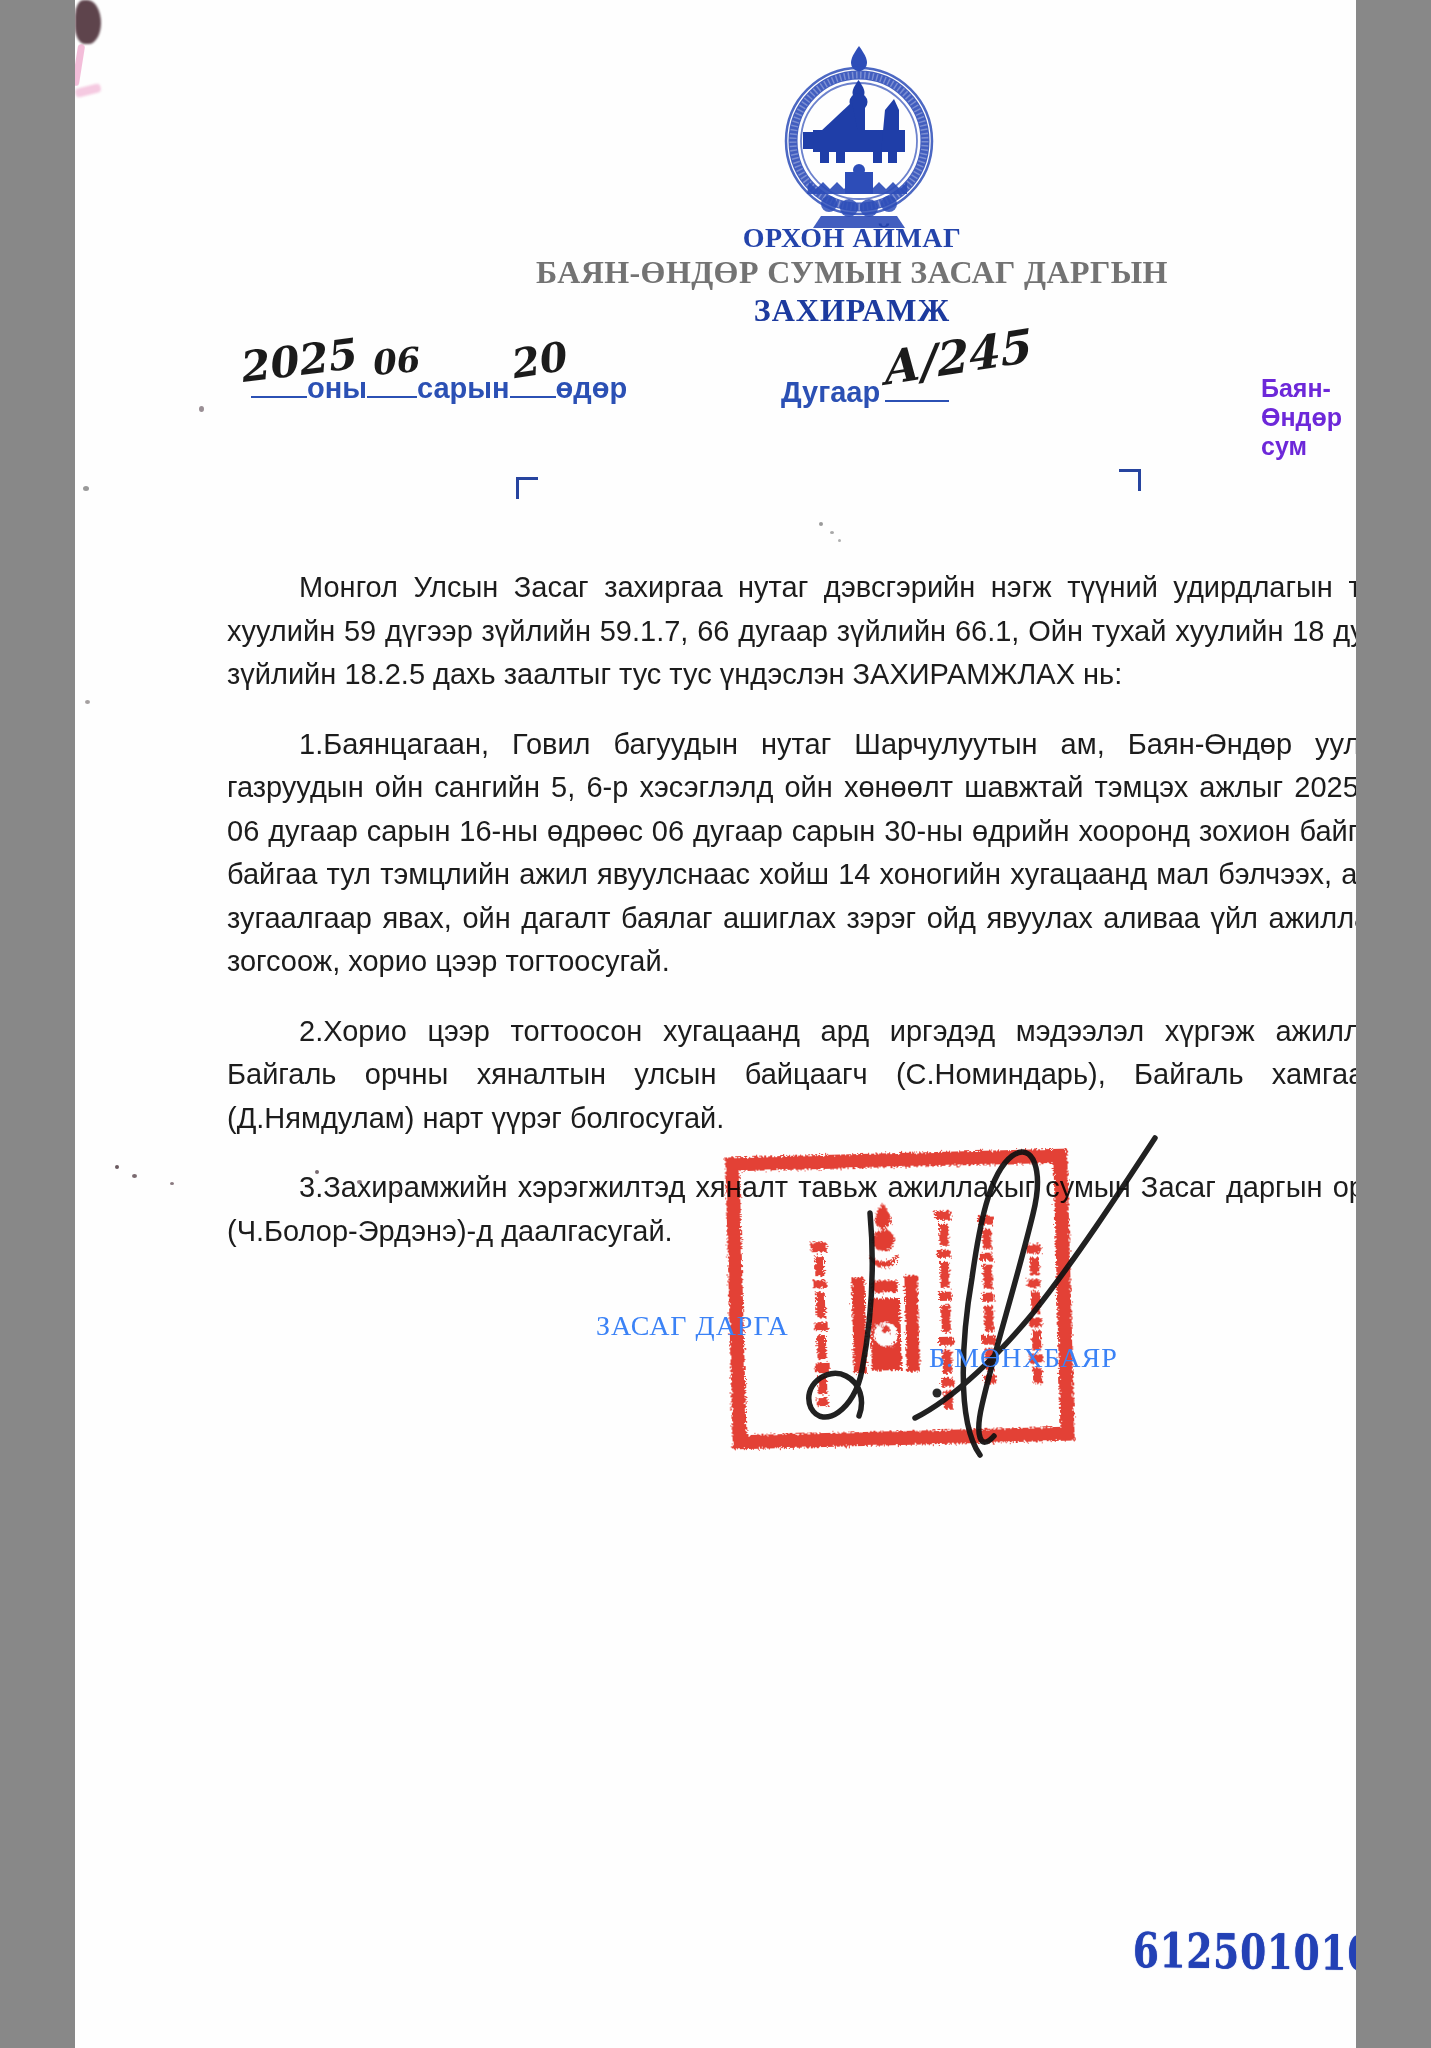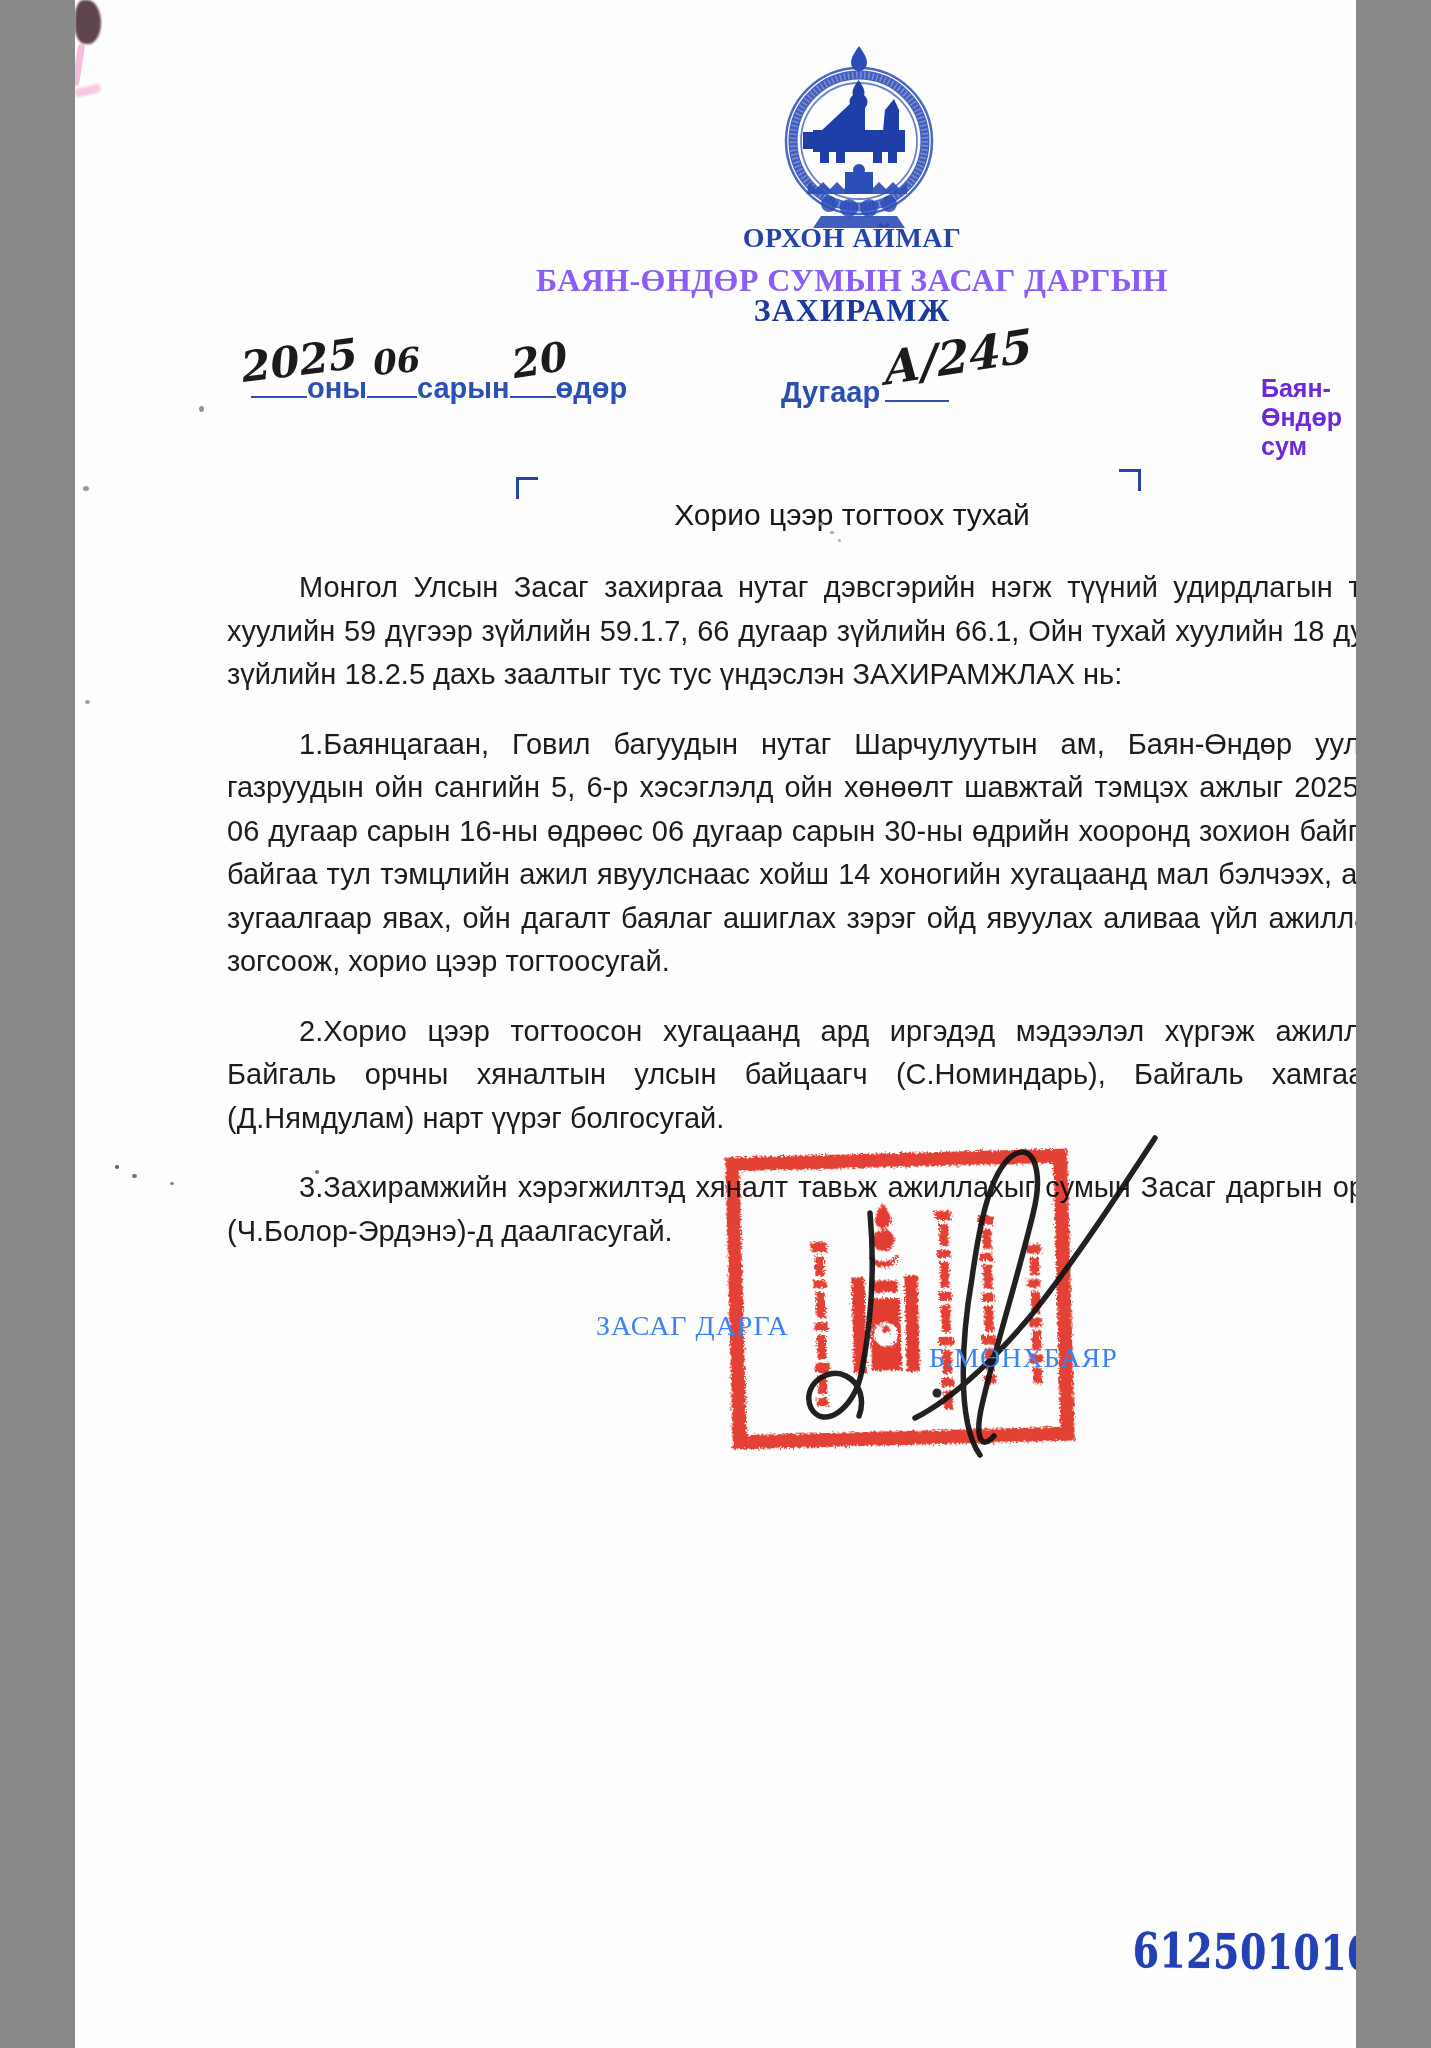--- a/index.html
+++ b/index.html
@@ -9,21 +9,21 @@
     margin:0 auto;
     background:#fefefe;
     overflow:hidden;
     font-family:"Liberation Sans",sans-serif;
     color:#1d1d1d;
   }
   
   .emblem{position:absolute;left:698px;top:44px;width:172px;height:192px;}
   .hdr{position:absolute;left:400px;width:754px;text-align:center;color:#2444ab;}
   .hdr-aimag{top:222px;font-family:"Liberation Serif",serif;font-size:28px;font-weight:600;letter-spacing:.5px;}
-  .hdr-org{top:254px;font-family:"Liberation Serif",serif;font-size:32px;font-weight:700;color:#8b5cf6;letter-spacing:.4px;margin-top:8px;}
+  .hdr-org{top:254px;font-family:"Liberation Serif",serif;font-size:32px;font-weight:700;color:#737373;letter-spacing:.4px;}
   .hdr-type{top:292px;font-family:"Liberation Serif",serif;font-size:32px;font-weight:700;color:#1c3a9e;letter-spacing:1px;}
   
   .meta-label{color:#2b50b4;font-size:29px;font-weight:600;}
   .meta-date{position:absolute;left:176px;top:372px;white-space:nowrap;}
   .blank{display:inline-block;position:relative;border-bottom:2.5px solid #2b50b4;height:24px;vertical-align:baseline;}
   .b-year{width:56px;} .b-month{width:50px;} .b-day{width:46px;} .b-num{width:64px;}
   .hand{
     position:absolute;
     font-family:"DejaVu Serif",serif;font-style:italic;font-weight:600;
     color:#1b1b1b;white-space:nowrap;line-height:1;
@@ -113,21 +113,20 @@
 
   <div class="meta-num">
     <span class="meta-label">Дугаар</span>
     <span class="blank b-num"><i class="hand hw-num">А/245</i></span>
   </div>
 
   <div class="meta-loc">Баян-Өндөр сум</div>
 
   <span class="bracket br-left"></span>
   <span class="bracket br-right"></span>
-  <div class="doc-title">Хорио цээр тогтоох тухай</div>
 
   <div class="body-text">
     <p>Монгол Улсын Засаг захиргаа нутаг дэвсгэрийн нэгж түүний удирдлагын тухай хуулийн 59 дүгээр зүйлийн 59.1.7, 66 дугаар зүйлийн 66.1, Ойн тухай хуулийн 18 дугаар зүйлийн 18.2.5 дахь заалтыг тус тус үндэслэн ЗАХИРАМЖЛАХ нь:</p>
     <p>1.Баянцагаан, Говил багуудын нутаг Шарчулуутын ам, Баян-Өндөр уул гэх газруудын ойн сангийн 5, 6-р хэсэглэлд ойн хөнөөлт шавжтай тэмцэх ажлыг 2025 оны 06 дугаар сарын 16-ны өдрөөс 06 дугаар сарын 30-ны өдрийн хооронд зохион байгуулж байгаа тул тэмцлийн ажил явуулснаас хойш 14 хоногийн хугацаанд мал бэлчээх, аялал зугаалгаар явах, ойн дагалт баялаг ашиглах зэрэг ойд явуулах аливаа үйл ажиллагааг зогсоож, хорио цээр тогтоосугай.</p>
     <p>2.Хорио цээр тогтоосон хугацаанд ард иргэдэд мэдээлэл хүргэж ажиллахыг Байгаль орчны хяналтын улсын байцаагч (С.Номиндарь), Байгаль хамгаалагч (Д.Нямдулам) нарт үүрэг болгосугай.</p>
     <p>3.Захирамжийн хэрэгжилтэд хяналт тавьж ажиллахыг сумын Засаг даргын орлогч (Ч.Болор-Эрдэнэ)-д даалгасугай.</p>
   </div>
 
   <svg class="stamp" viewBox="0 0 360 305">
     <defs>

